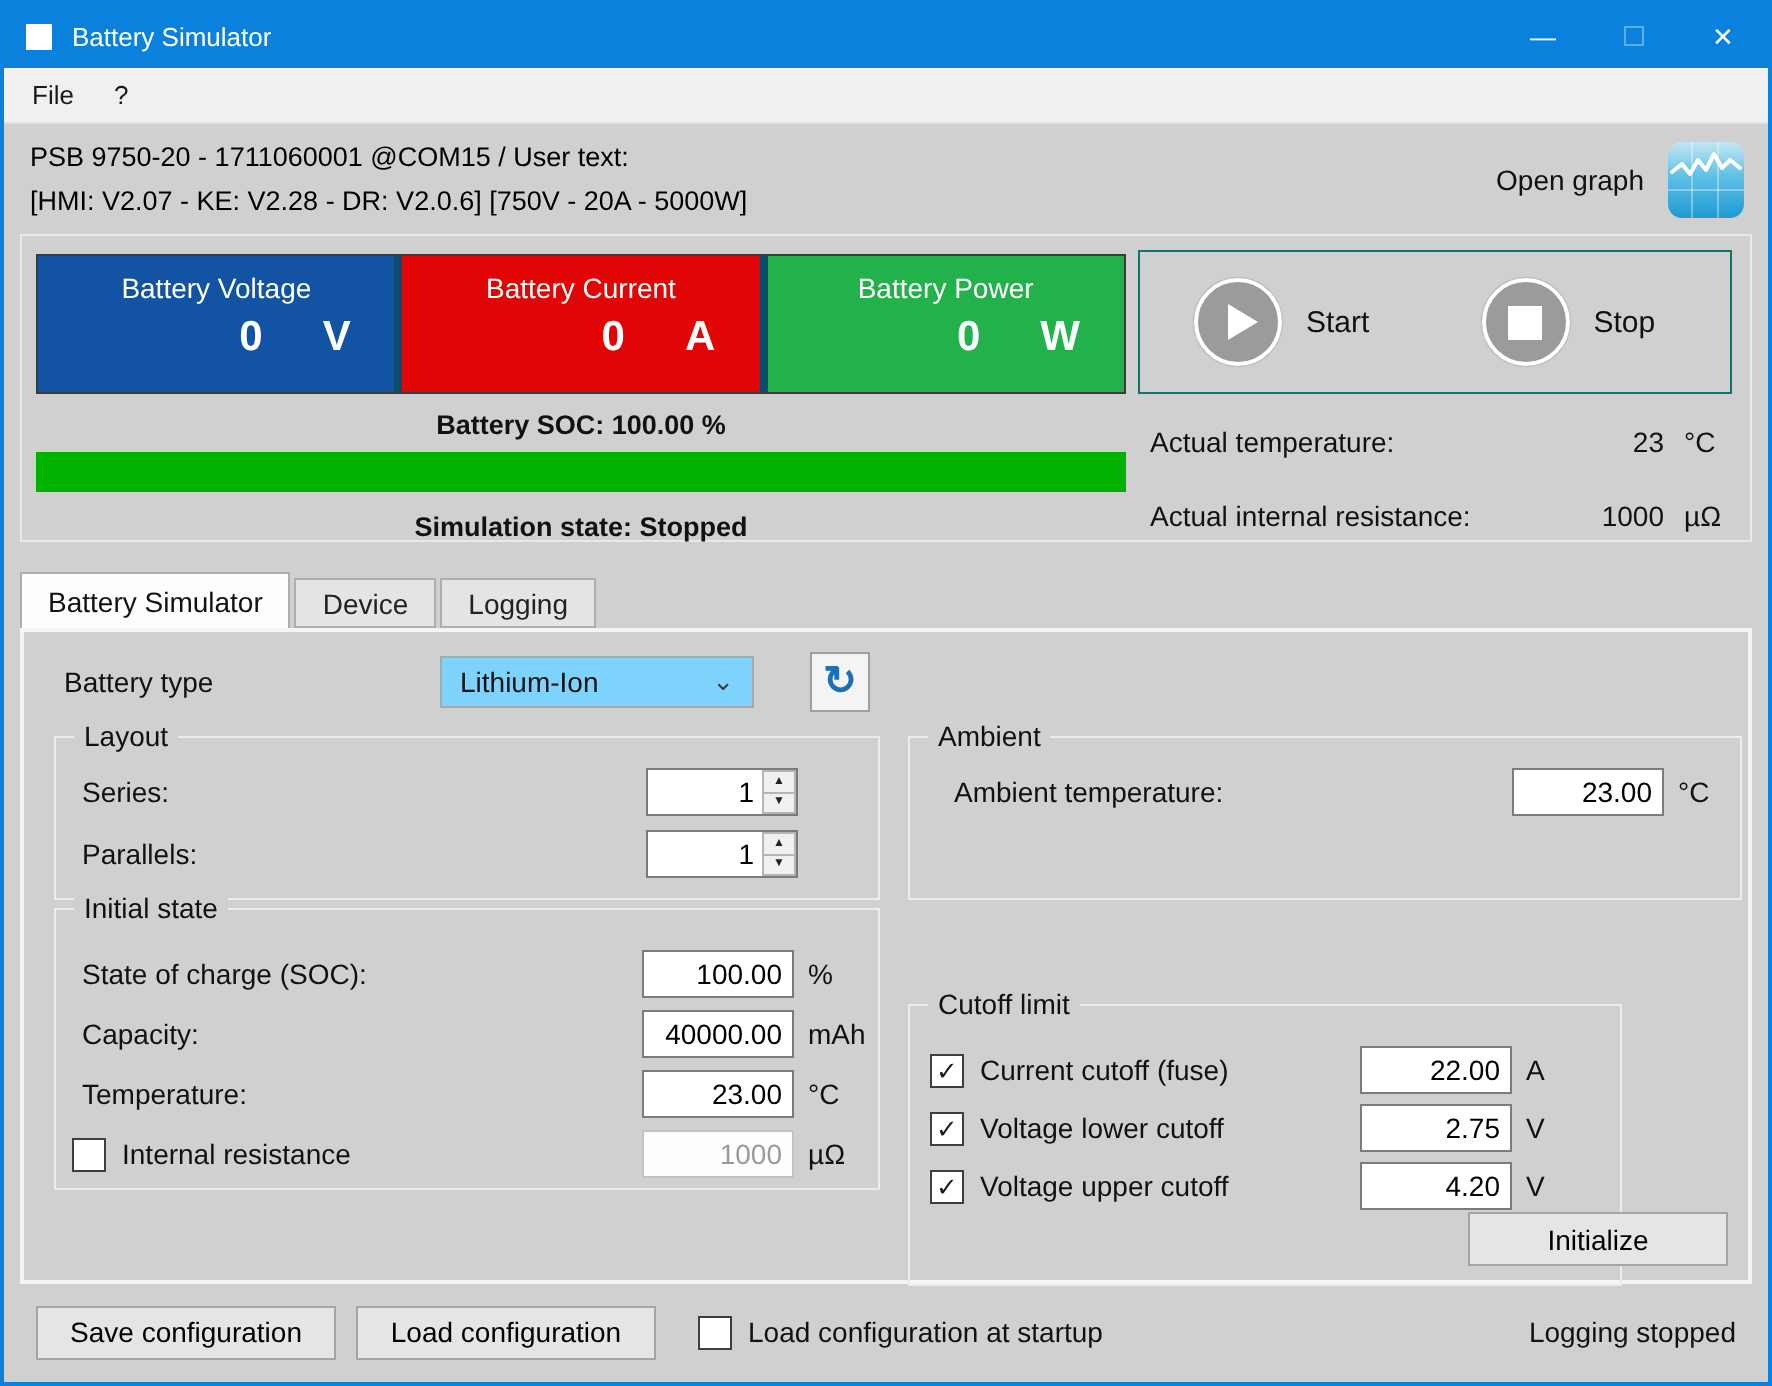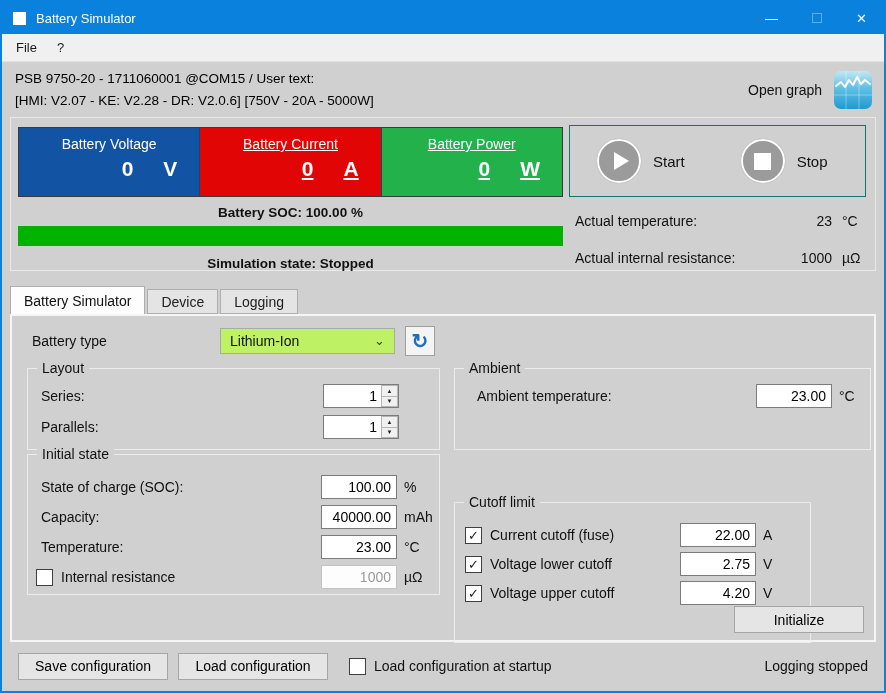--- a/index.html
+++ b/index.html
@@ -35,21 +35,21 @@
 
   
   .status-panel {
     margin:0 8px; height:154px;
     border:1px solid #e9e9e9;
     display:grid; grid-template-columns:1fr 308px;
   }
   .status-left { padding:9px 4px 0 7px; }
   .meters { display:flex; height:70px; border:1px solid #3a3a3a; }
   .meter { flex:1; color:#fff; display:flex; flex-direction:column; }
-  .meter + .meter { border-left:1px solid #0c4a6e;text-decoration:underline; }
+  .meter + .meter { border-left:4px solid #0c4a6e; }
   .meter-label { text-align:center; font-size:14px; margin-top:8px; }
   .meter-value-row { display:flex; justify-content:flex-end; align-items:baseline; padding-right:22px; gap:30px; margin-top:5px; font-size:21px; font-weight:bold; }
   .soc-label, .sim-state { text-align:center; font-size:13.5px; font-weight:bold; }
   .soc-label { margin-top:8px; }
   .soc-track { height:20px; margin-top:6px; background:#c6c6c6; }
   .soc-fill { height:100%; background:#00b301; }
   .sim-state { margin-top:10px; }
 
   .status-right { padding:7px 9px 0 2px; }
   .startstop-group { height:72px; border:1px solid #0f766e; display:flex; align-items:center; padding-left:27px; }
@@ -71,21 +71,21 @@
   .tab.active { background:#fdfdfd; height:28px; border-bottom:none; position:relative; z-index:3; }
   .tab.inactive { background:#e4e4e4; height:25px; margin-left:2px; color:#222; }
   .tab-panel {
     margin:0 8px; height:328px;
     border:2px solid #f5f5f5; background:#d0d0d0;
     position:relative; z-index:1;
   }
 
   
   .bt-label { position:absolute; left:20px; top:17px; font-size:14px; }
-  .bt-select { position:absolute; left:208px; top:12px; width:175px; height:26px; background:#bef264; border:1px solid #a9a9a9; display:flex; align-items:center; padding:0 9px; font-size:14px; }
+  .bt-select { position:absolute; left:208px; top:12px; width:157px; height:26px; background:#7dd3fc; border:1px solid #a9a9a9; display:flex; align-items:center; padding:0 9px; font-size:14px; }
   .bt-chevron { margin-left:auto; font-size:13px; color:#3c3c3c; line-height:10px; }
   .refresh-btn { position:absolute; left:393px; top:10px; width:30px; height:30px; background:#f4f4f4; border:1px solid #9f9f9f; display:flex; align-items:center; justify-content:center; }
   .refresh-glyph { color:#1d6fb8; font-size:20px; font-weight:bold; line-height:20px; }
 
   
   .groupbox { position:absolute; border:1px solid #ececec; }
   .groupbox .legend { position:absolute; top:-9px; left:9px; background:#d0d0d0; padding:0 5px; font-size:14px; }
   .g-layout  { left:15px;  top:52px;  width:413px; height:82px;  padding:14px 40px 0 13px; }
   .g-ambient { left:442px; top:52px;  width:417px; height:82px;  padding:14px 0 0 22px; }
   .g-initial { left:15px;  top:138px; width:413px; height:141px; padding:19px 0 0 8px; }

